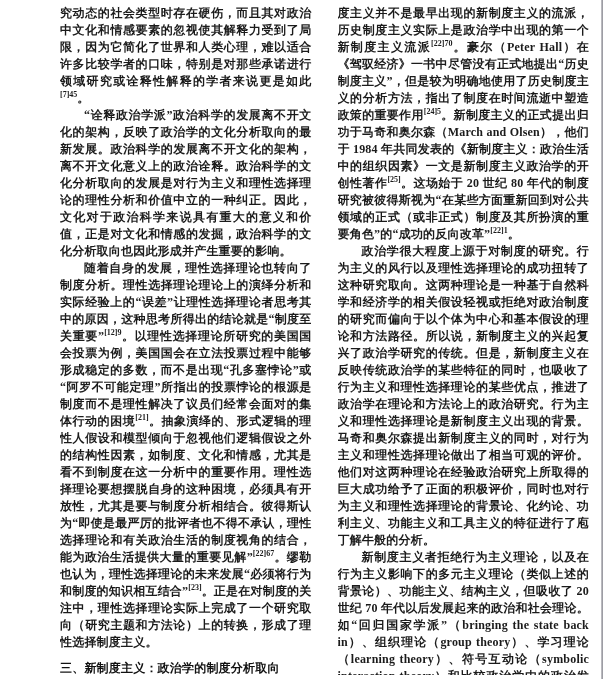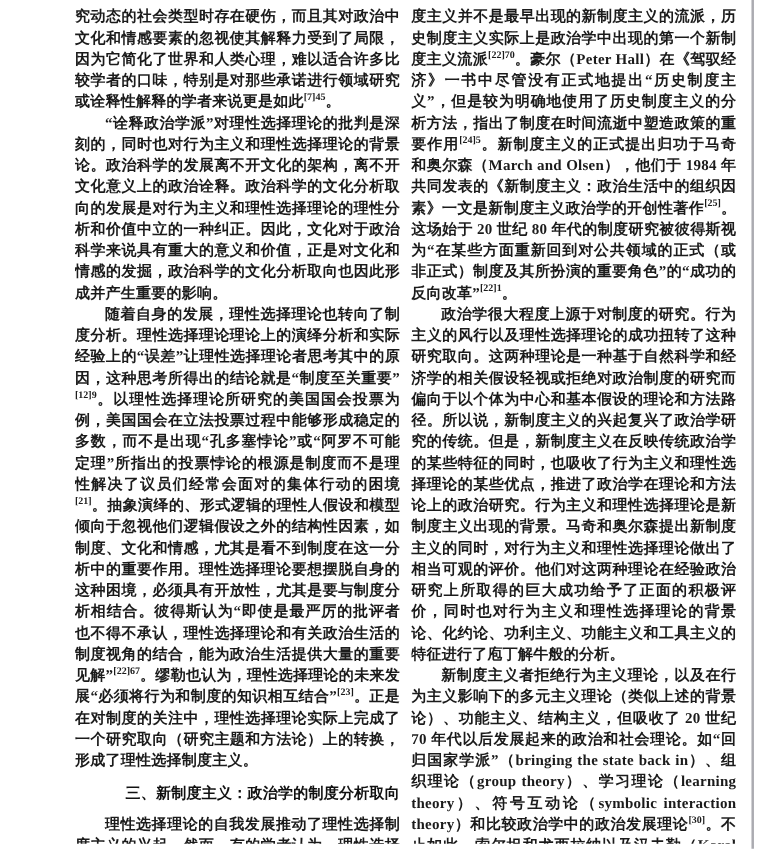--- a/index.html
+++ b/index.html
@@ -24,21 +24,21 @@
   .scan-edge {
     position: absolute;
     top: 0;
     bottom: 0;
     right: 3px;
     width: 2px;
     background: linear-gradient(to right, #c8c8cc, #8e8e96);
   }
   .columns {
     display: flex;
-    gap: 9px;
+    gap: 26px;
     height: 100%;
   }
   .col {
     flex: 1 1 0;
     min-width: 0;
     overflow: hidden;
   }
   .para {
     margin: 0;
     font-size: 12px;
@@ -50,39 +50,39 @@
   }
   .para.indent {
     text-indent: 2em;
   }
   .heading {
     margin: 9px 0 8px;
     font-size: 12px;
     line-height: 17px;
     color: #111111;
     font-weight: 800;
-    text-align: right;
+    text-align: left;
     letter-spacing: 0.2px;
   }
   sup.cite {
     font-size: 8px;
     line-height: 0;
     vertical-align: super;
     letter-spacing: 0;
   }
 </style>
 </head>
 <body>
 
 <div class="page">
   <div class="columns">
 
     <div class="col">
       <p class="para">究动态的社会类型时存在硬伤，而且其对政治中文化和情感要素的忽视使其解释力受到了局限，因为它简化了世界和人类心理，难以适合许多比较学者的口味，特别是对那些承诺进行领域研究或诠释性解释的学者来说更是如此<sup class="cite">[7]45</sup>。</p>
-      <p class="para indent">“诠释政治学派”对理性选择理论的批判是深刻的，同时也对行为主义和理性选择理论的背景论。政治科学的发展离不开文化的架构，离不开文化意义上的政治诠释。政治科学的文化分析取向的发展是对行为主义和理性选择理论的理性分析和价值中立的一种纠正。因此，文化对于政治科学来说具有重大的意义和价值，正是对文化和情感的发掘，政治科学的文化分析取向也因此形成并产生重要的影响。</p>
+      <p class="para indent">“诠释政治学派”政治科学的发展离不开文化的架构，反映了政治学的文化分析取向的最新发展。政治科学的发展离不开文化的架构，离不开文化意义上的政治诠释。政治科学的文化分析取向的发展是对行为主义和理性选择理论的理性分析和价值中立的一种纠正。因此，文化对于政治科学来说具有重大的意义和价值，正是对文化和情感的发掘，政治科学的文化分析取向也因此形成并产生重要的影响。</p>
       <p class="para indent">随着自身的发展，理性选择理论也转向了制度分析。理性选择理论理论上的演绎分析和实际经验上的“误差”让理性选择理论者思考其中的原因，这种思考所得出的结论就是“制度至关重要”<sup class="cite">[12]9</sup>。以理性选择理论所研究的美国国会投票为例，美国国会在立法投票过程中能够形成稳定的多数，而不是出现“孔多塞悖论”或“阿罗不可能定理”所指出的投票悖论的根源是制度而不是理性解决了议员们经常会面对的集体行动的困境<sup class="cite">[21]</sup>。抽象演绎的、形式逻辑的理性人假设和模型倾向于忽视他们逻辑假设之外的结构性因素，如制度、文化和情感，尤其是看不到制度在这一分析中的重要作用。理性选择理论要想摆脱自身的这种困境，必须具有开放性，尤其是要与制度分析相结合。彼得斯认为“即使是最严厉的批评者也不得不承认，理性选择理论和有关政治生活的制度视角的结合，能为政治生活提供大量的重要见解”<sup class="cite">[22]67</sup>。缪勒也认为，理性选择理论的未来发展“必须将行为和制度的知识相互结合”<sup class="cite">[23]</sup>。正是在对制度的关注中，理性选择理论实际上完成了一个研究取向（研究主题和方法论）上的转换，形成了理性选择制度主义。</p>
       <h3 class="heading">三、新制度主义：政治学的制度分析取向</h3>
       <p class="para indent">理性选择理论的自我发展推动了理性选择制度主义的兴起。然而，有的学者认为，理性选择制</p>
     </div>
 
     <div class="col">
       <p class="para">度主义并不是最早出现的新制度主义的流派，历史制度主义实际上是政治学中出现的第一个新制度主义流派<sup class="cite">[22]70</sup>。豪尔（Peter Hall）在《驾驭经济》一书中尽管没有正式地提出“历史制度主义”，但是较为明确地使用了历史制度主义的分析方法，指出了制度在时间流逝中塑造政策的重要作用<sup class="cite">[24]5</sup>。新制度主义的正式提出归功于马奇和奥尔森（March and Olsen），他们于 1984 年共同发表的《新制度主义：政治生活中的组织因素》一文是新制度主义政治学的开创性著作<sup class="cite">[25]</sup>。这场始于 20 世纪 80 年代的制度研究被彼得斯视为“在某些方面重新回到对公共领域的正式（或非正式）制度及其所扮演的重要角色”的“成功的反向改革”<sup class="cite">[22]1</sup>。</p>
       <p class="para indent">政治学很大程度上源于对制度的研究。行为主义的风行以及理性选择理论的成功扭转了这种研究取向。这两种理论是一种基于自然科学和经济学的相关假设轻视或拒绝对政治制度的研究而偏向于以个体为中心和基本假设的理论和方法路径。所以说，新制度主义的兴起复兴了政治学研究的传统。但是，新制度主义在反映传统政治学的某些特征的同时，也吸收了行为主义和理性选择理论的某些优点，推进了政治学在理论和方法论上的政治研究。行为主义和理性选择理论是新制度主义出现的背景。马奇和奥尔森提出新制度主义的同时，对行为主义和理性选择理论做出了相当可观的评价。他们对这两种理论在经验政治研究上所取得的巨大成功给予了正面的积极评价，同时也对行为主义和理性选择理论的背景论、化约论、功利主义、功能主义和工具主义的特征进行了庖丁解牛般的分析。</p>
       <p class="para indent">新制度主义者拒绝行为主义理论，以及在行为主义影响下的多元主义理论（类似上述的背景论）、功能主义、结构主义，但吸收了 20 世纪 70 年代以后发展起来的政治和社会理论。如“回归国家学派”（bringing the state back in）、组织理论（group theory）、学习理论（learning theory）、符号互动论（symbolic interaction theory）和比较政治学中的政治发展理论<sup class="cite">[30]</sup>。不止如此，索尔坦和尤西拉纳以及汉夫勒（Karol Soltan, Eric M. Us-la-</p>
     </div>

